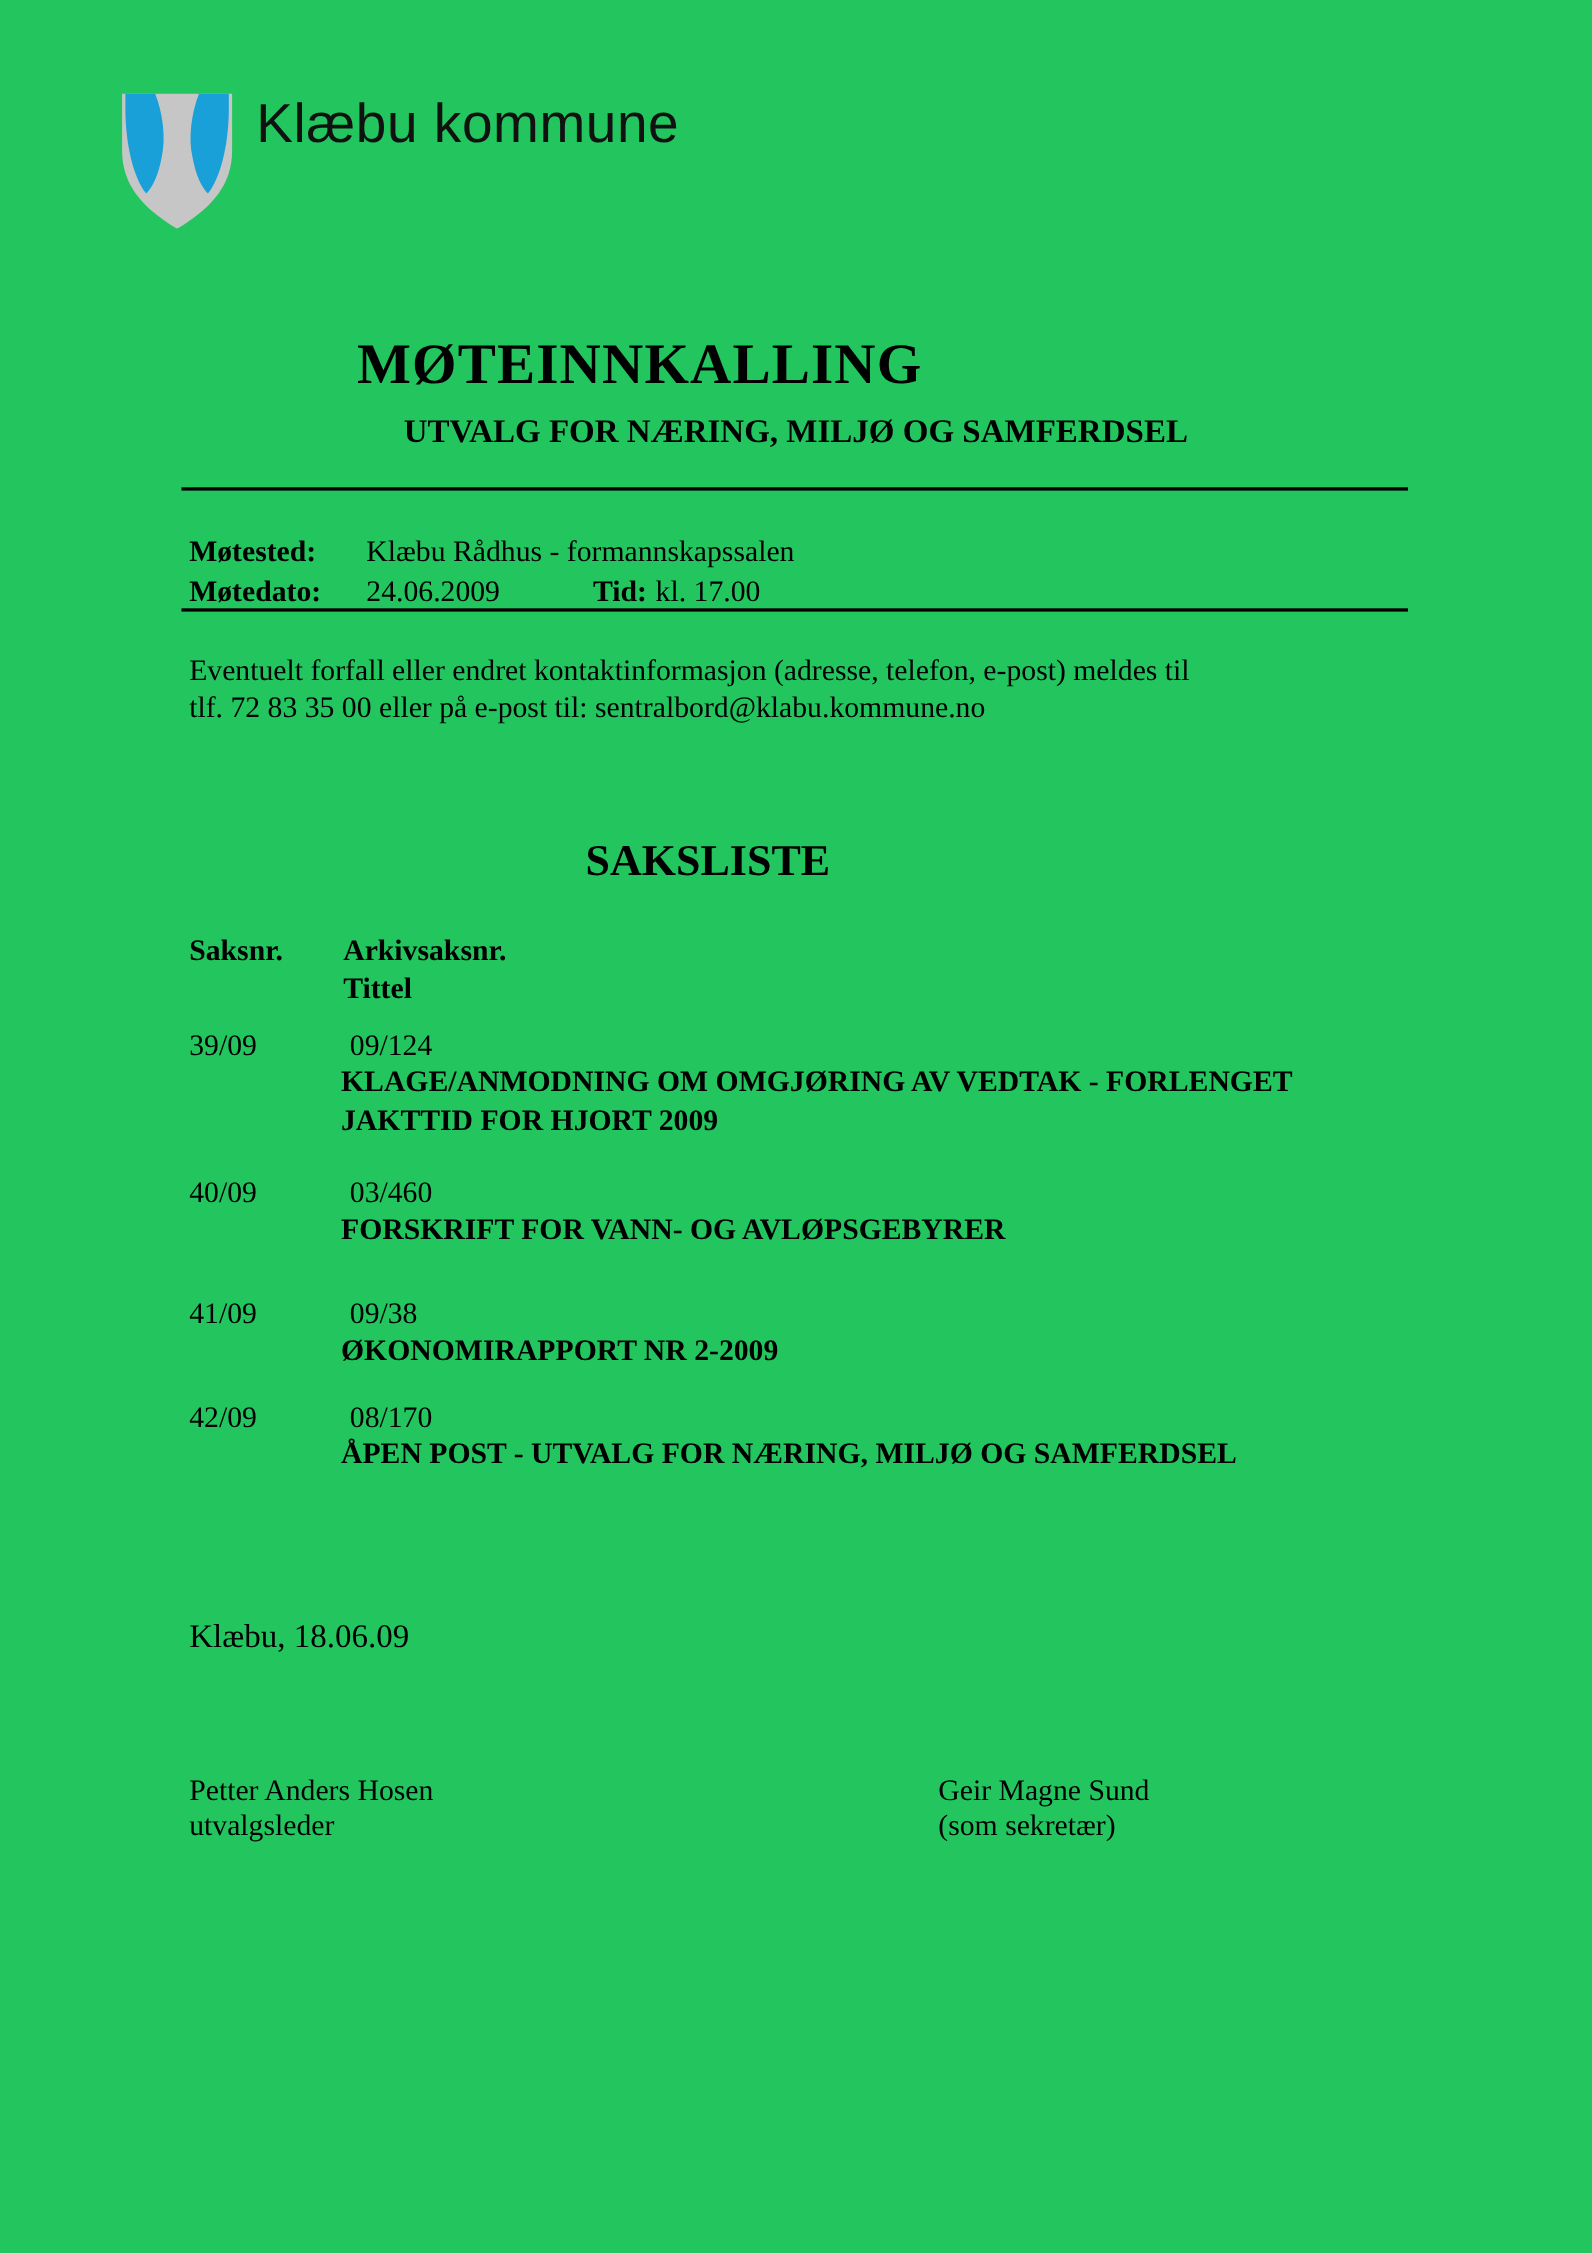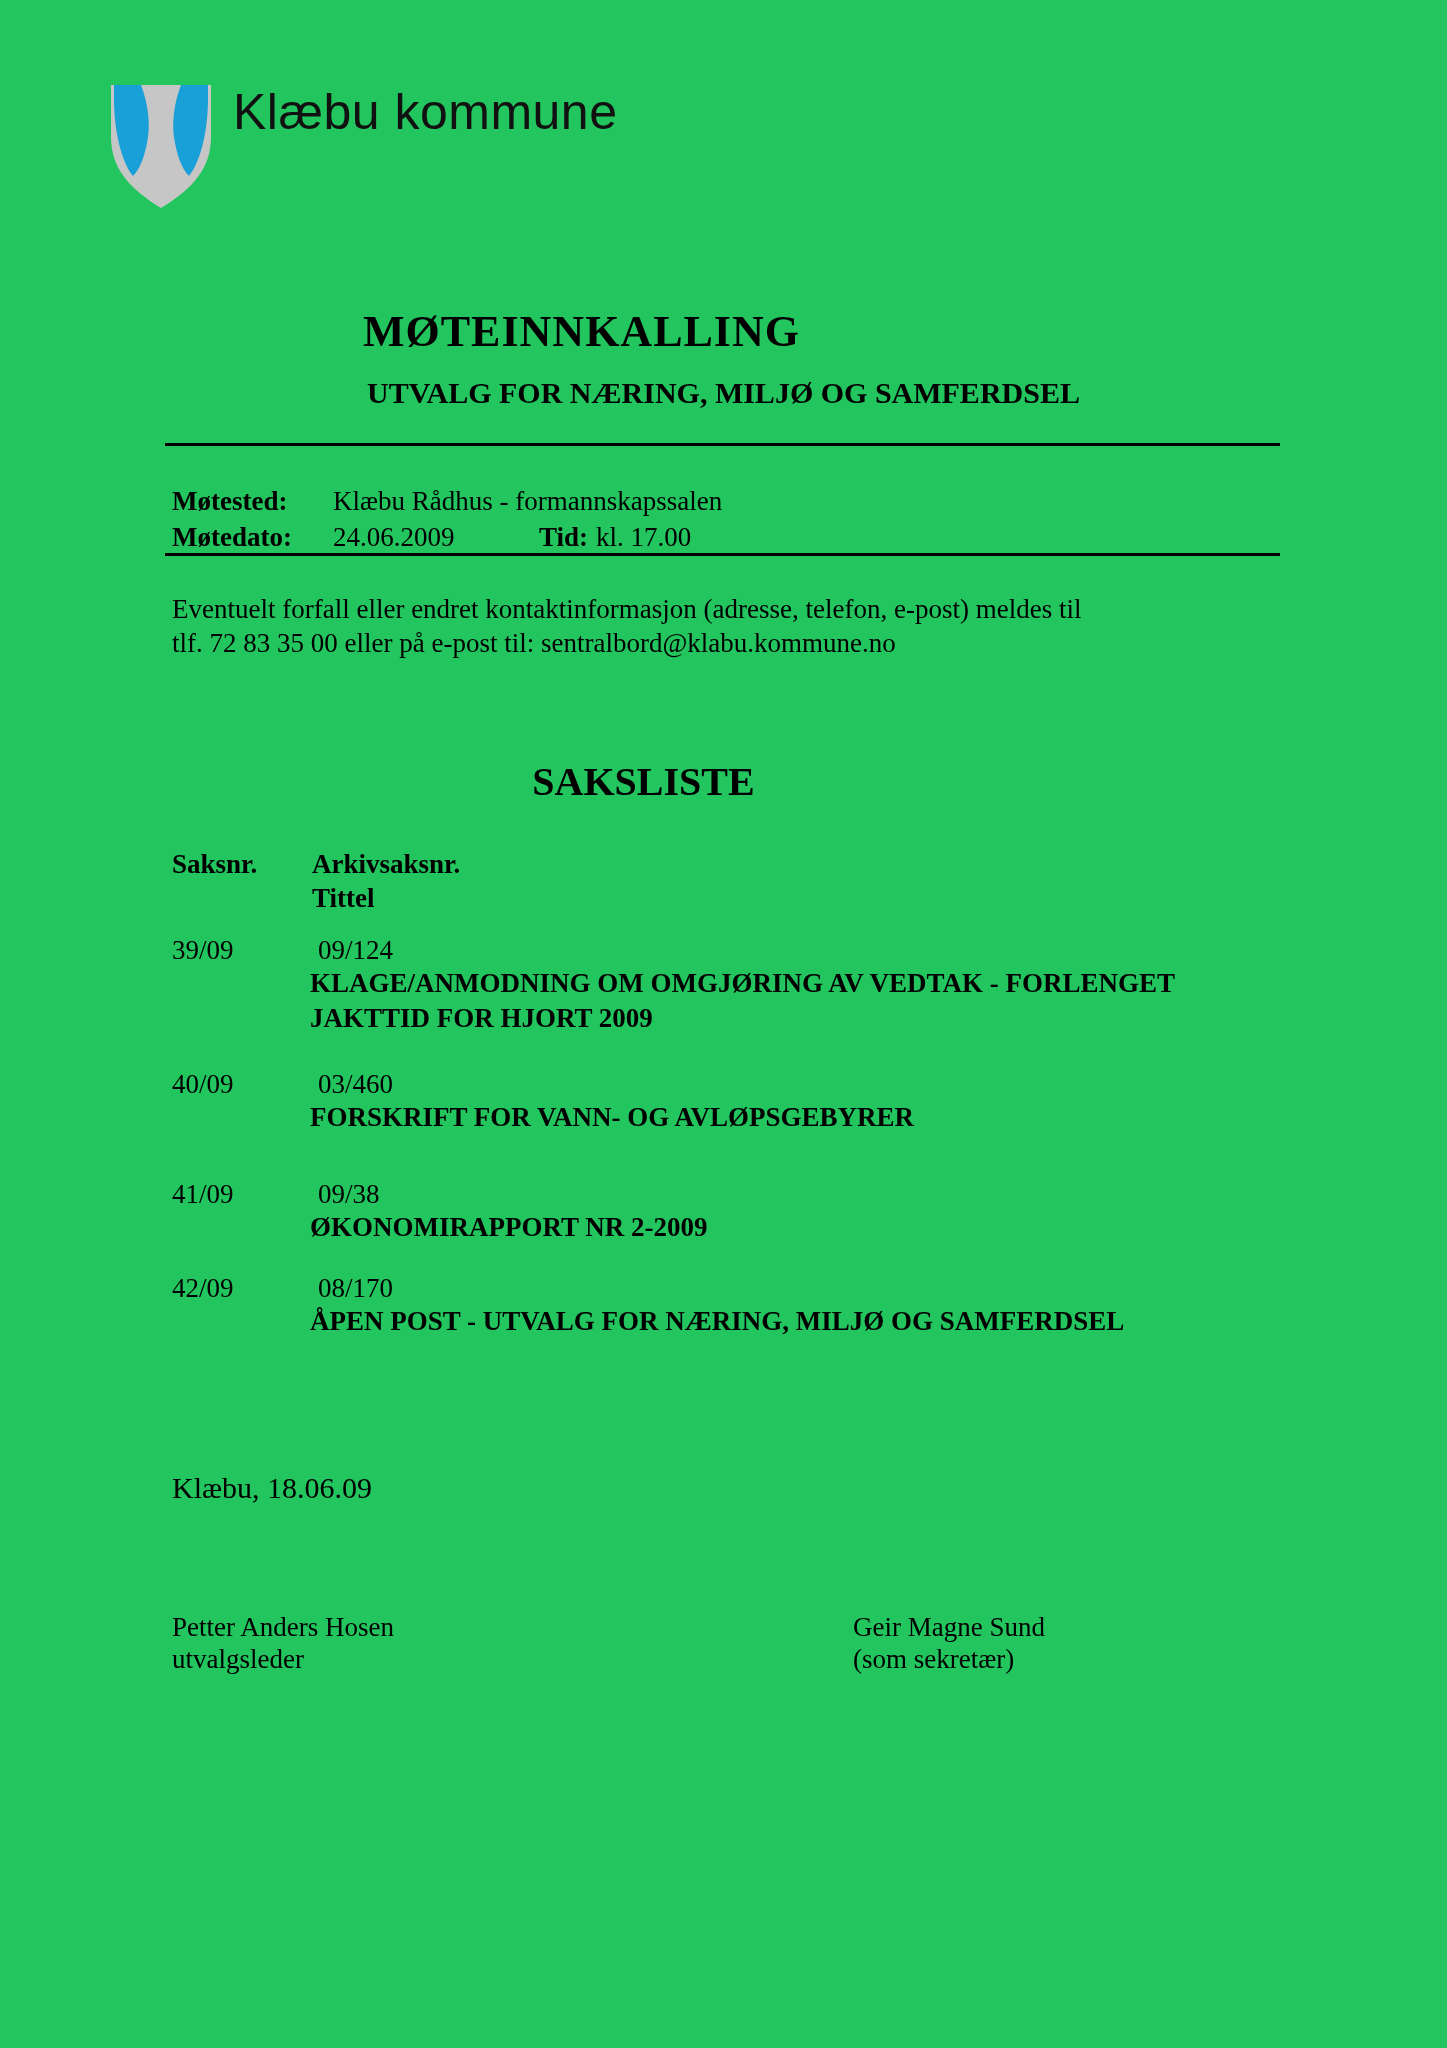--- a/index.html
+++ b/index.html
@@ -18,21 +18,21 @@
   .coa{position:absolute;left:110px;top:85px;width:102px;height:123px;}
   .muni-name{
     position:absolute;left:233px;top:86px;
     font-family:"Liberation Sans", sans-serif;
     font-size:50px;line-height:52px;color:#111;letter-spacing:0.5px;
   }
 
   
   .doc-title{
     position:absolute;left:0;top:308px;width:1163px;
-    text-align:center;font-size:44px;font-weight:bold;line-height:48px;
+    text-align:center;font-size:52px;font-weight:bold;line-height:48px;
     letter-spacing:1px;margin:0;
   }
   .doc-subtitle{
     position:absolute;left:0;top:376px;width:1447px;
     text-align:center;font-size:30px;font-weight:bold;line-height:34px;margin:0;
   }
   .saksliste-heading{
     position:absolute;left:0;top:760px;width:1287px;
     text-align:center;font-size:40px;font-weight:bold;line-height:44px;margin:0;
   }

